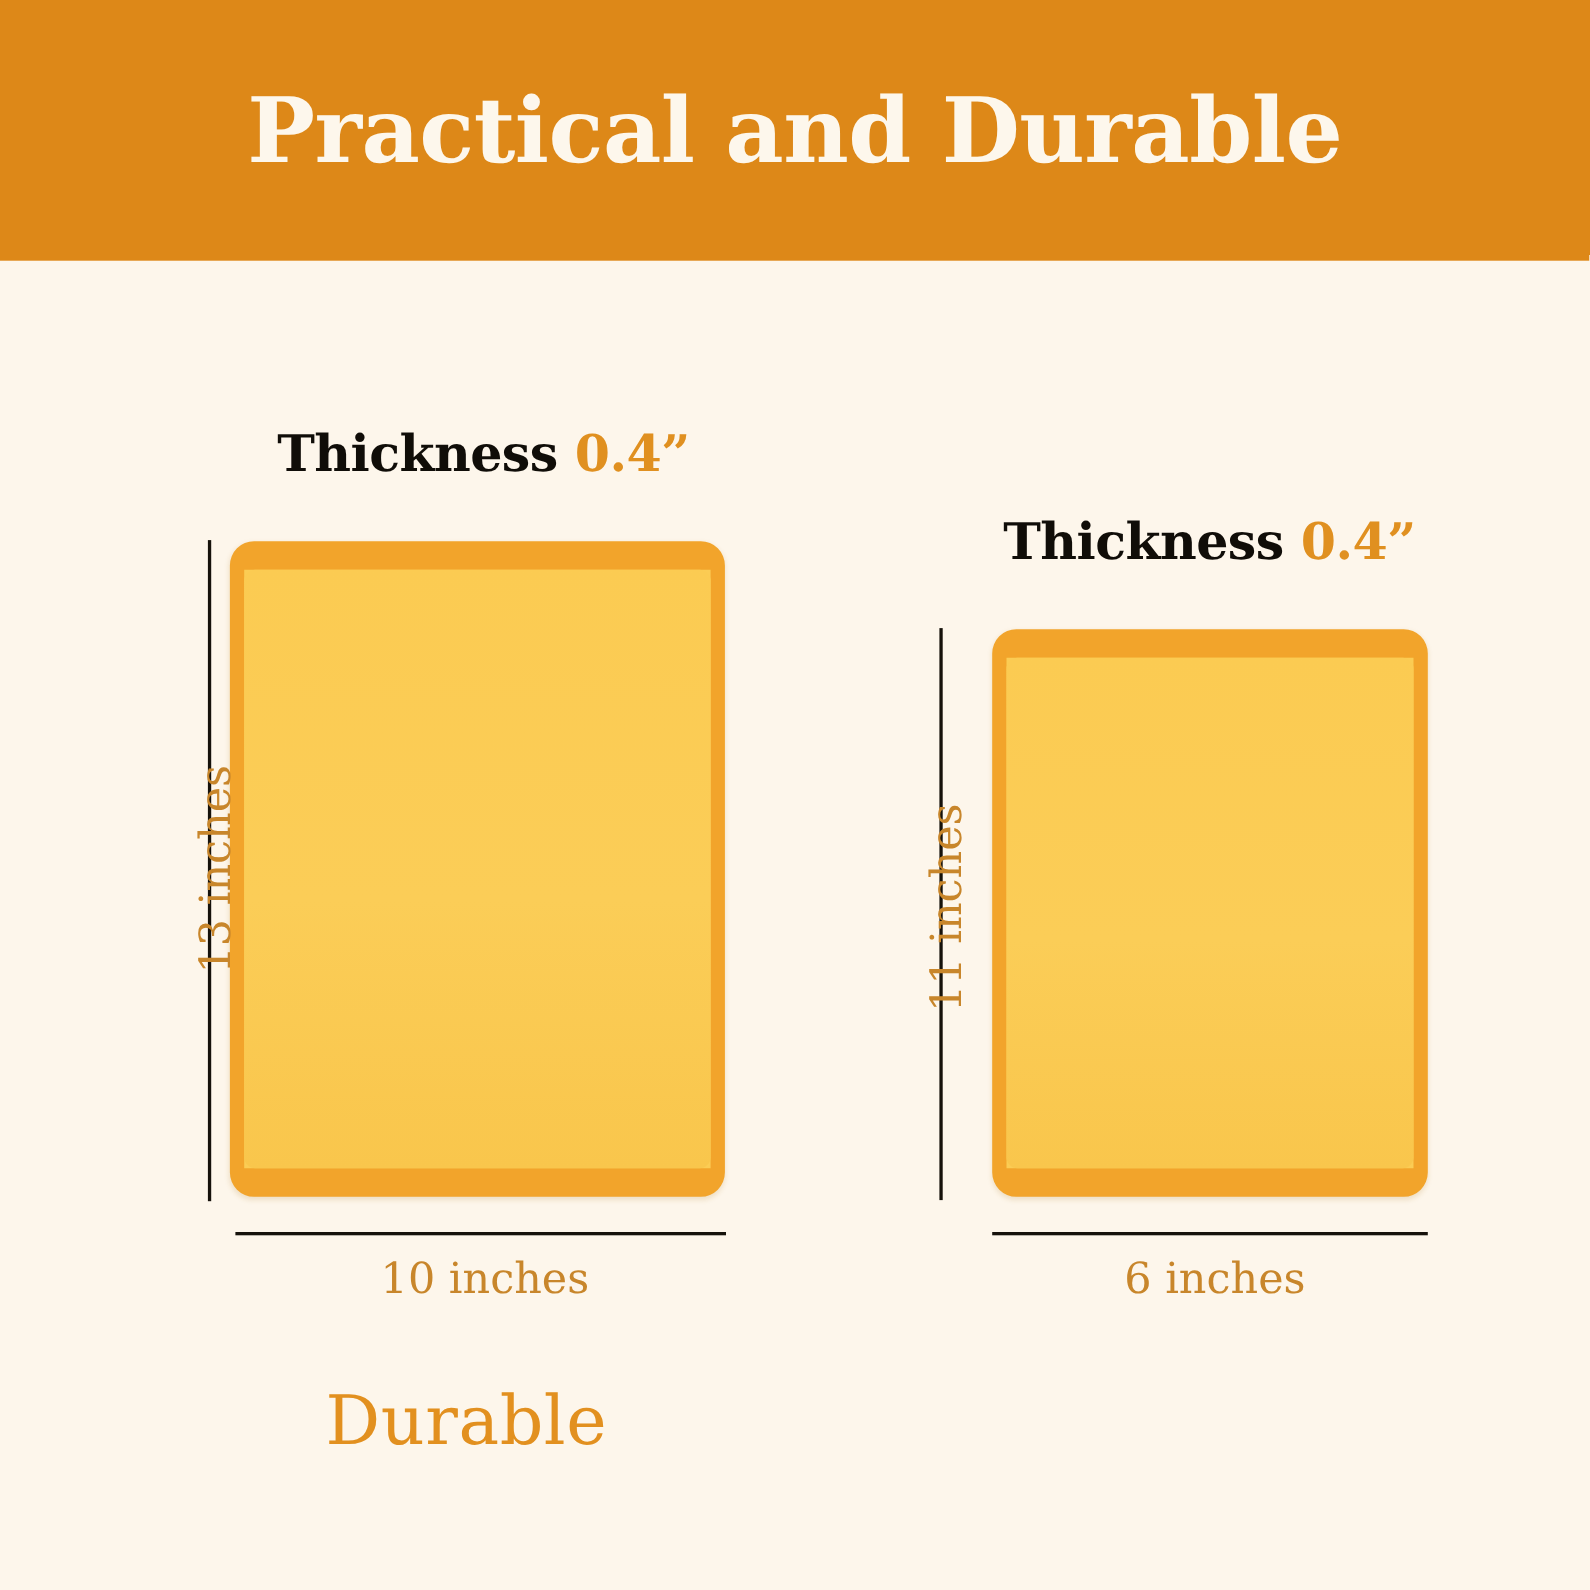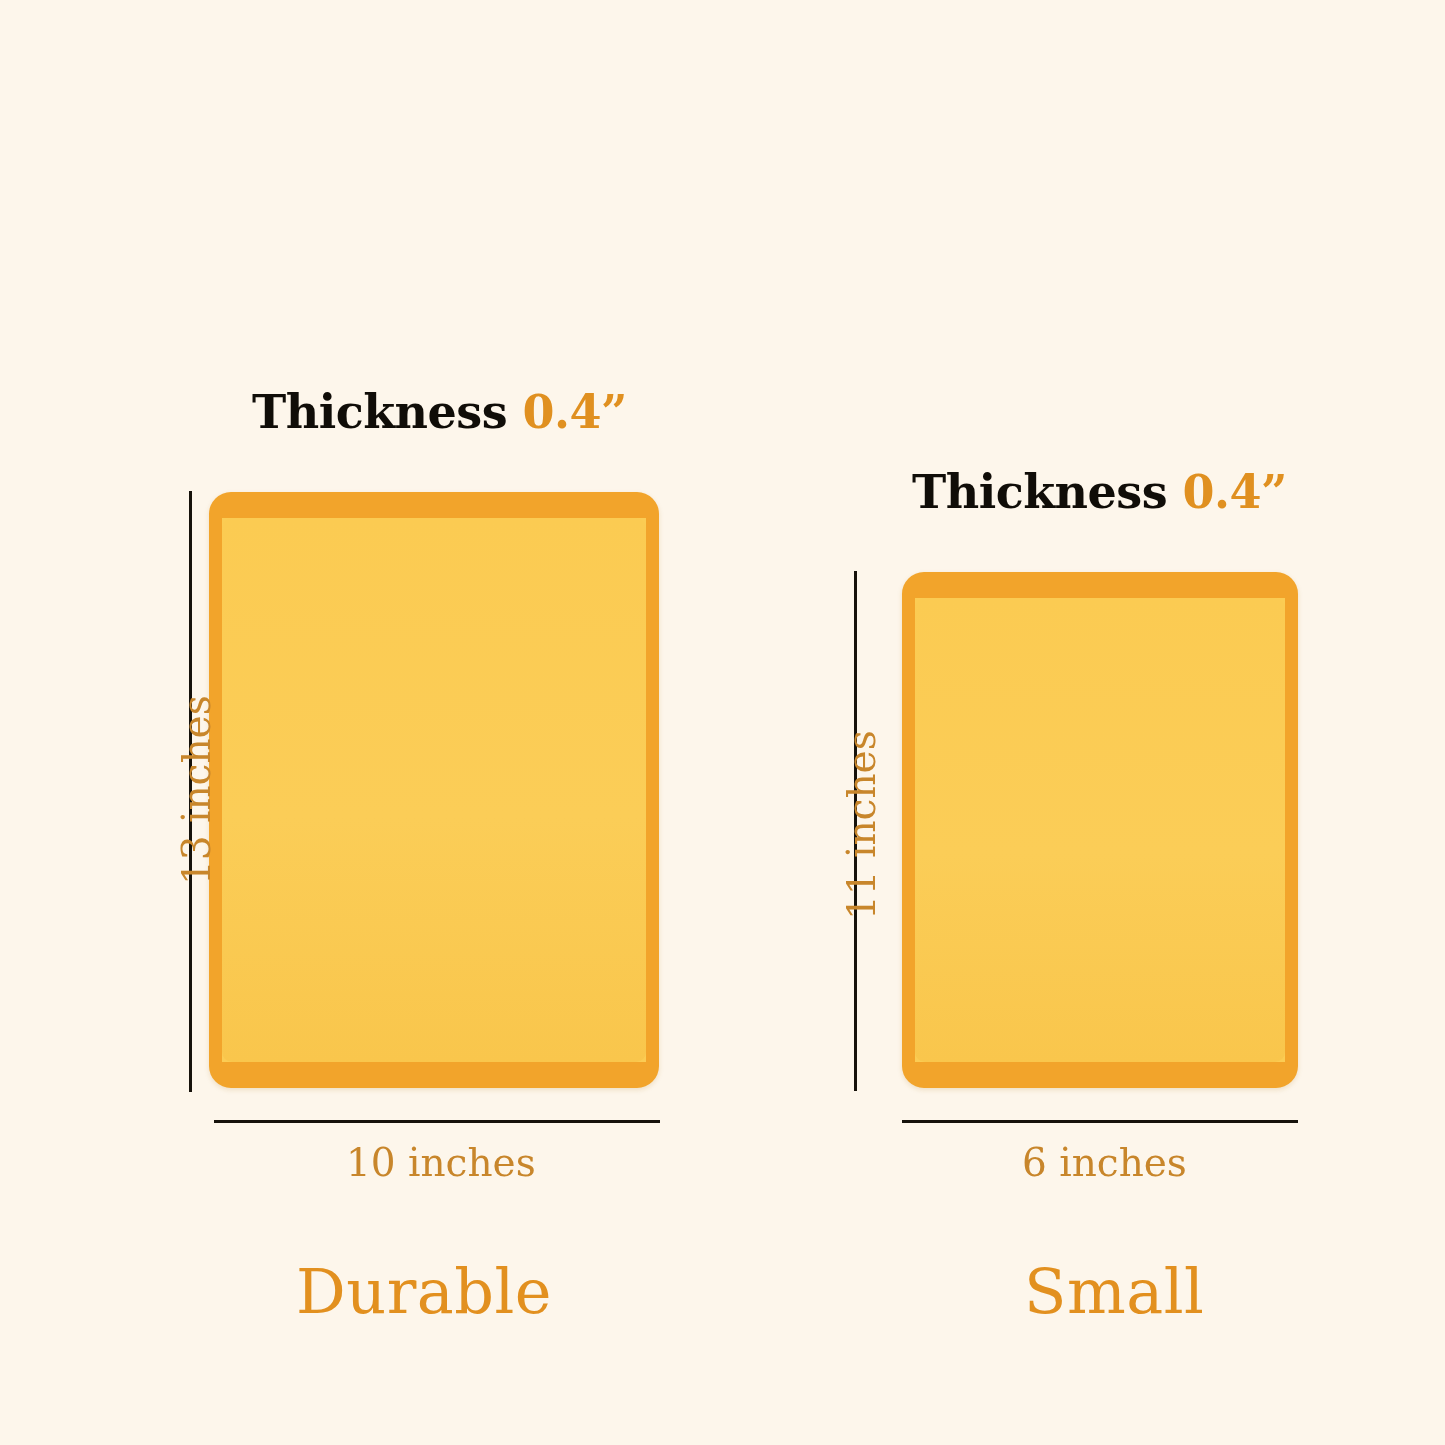--- a/index.html
+++ b/index.html
@@ -120,20 +120,23 @@
     color: #E2901F;
     white-space: nowrap;
     letter-spacing: 0.5px;
   }
 </style>
 </head>
 <body>
 
 <div id="page">
 
+  <div id="header-banner">
+    <div id="header-title">Practical and Durable</div>
+  </div>
 
   <div class="product-group" style="left:0; top:0; width:722px; height:1445px;">
 
     <div class="thickness-label" style="left:228px; top:385px;">
       <span>Thickness</span>
       <span class="thickness-value">0.4”</span>
     </div>
 
     <div class="mat" style="left:185px; top:492px; width:450px; height:596px;">
       <div class="mat-inner"></div>
@@ -162,16 +165,15 @@
     </div>
 
     <div class="rule-v" style="left:108px; top:571px; height:520px;"></div>
 
     <div class="rule-h" style="left:156px; top:1120px; width:396px;"></div>
 
     <div class="dim-label dim-label-v" style="left:93px; top:920px;">11 inches</div>
 
     <div class="dim-label" style="left:276px; top:1140px;">6 inches</div>
 
-    <div class="size-name" style="left:278px; top:1255px;">Small</div>
   </div>
 
 </div>
 
 </body></html>

